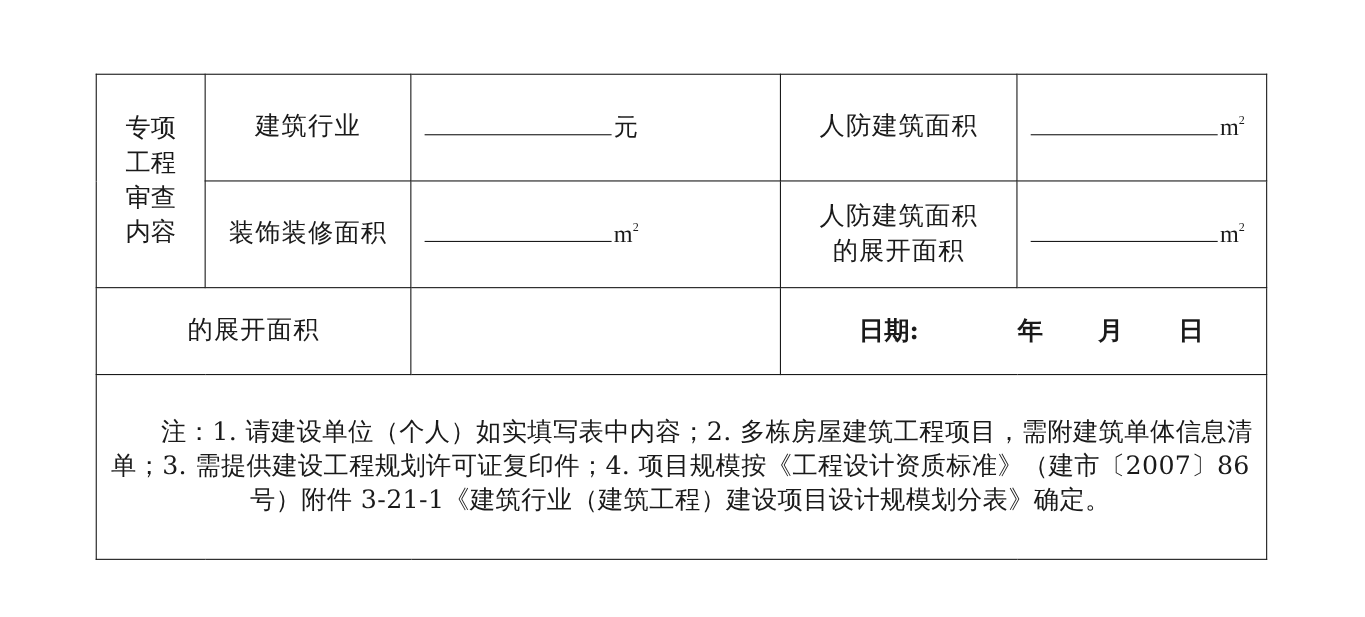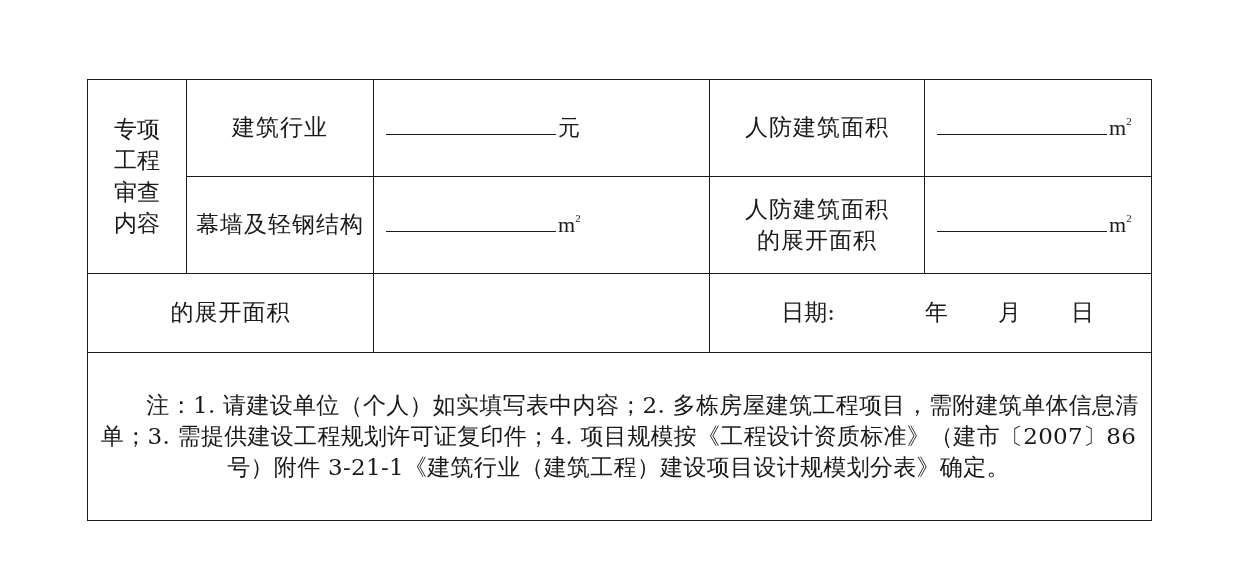--- a/index.html
+++ b/index.html
@@ -11,21 +11,21 @@
       width: 1241px;
       height: 561px;
       position: relative;
       overflow: hidden;
       font-family: "DejaVu Serif", "Liberation Serif", serif;
       color: #1a1a1a;
     }
     .form-table {
       position: absolute;
       left: 87px;
-      top: 79px;
+      top: 67px;
       width: 1064px;
       height: 441px;
       border-collapse: collapse;
       table-layout: fixed;
     }
     .form-table td {
       border: 1.6px solid #1a1a1a;
       padding: 0;
       vertical-align: middle;
       text-align: center;
@@ -56,20 +56,21 @@
       font-family: "Liberation Serif", serif;
       font-size: 22px;
     }
     .sup {
       font-size: 11px;
       vertical-align: 10px;
     }
     .date-cell {
       text-align: center;
       padding-left: 14px !important;
+      font-weight: bold;
     }
     .date-part {
       display: inline-block;
     }
     .date-label { margin-right: 90px; }
     .date-year { margin-right: 50px; }
     .date-month { margin-right: 50px; }
     .note-cell {
       text-align: center;
       padding: 0 12px 0 10px !important;
@@ -106,21 +107,21 @@
       <span class="blank-line"></span><span class="unit">元</span>
     </td>
     <td class="row-label">
       <div>人防建筑面积</div>
     </td>
     <td class="fill-cell">
       <span class="blank-line"></span><span class="unit"><span>m</span><span class="sup">2</span></span>
     </td>
   </tr>
   <tr style="height:97px">
-    <td class="row-label">幕墙及轻钢结构</td>
+    <td class="row-label">装饰装修面积</td>
     <td class="fill-cell">
       <span class="blank-line"></span><span class="unit"><span>m</span><span class="sup">2</span></span>
     </td>
     <td class="row-label">
       <div>人防建筑面积</div>
       <div>的展开面积</div>
     </td>
     <td class="fill-cell">
       <span class="blank-line"></span><span class="unit"><span>m</span><span class="sup">2</span></span>
     </td>

